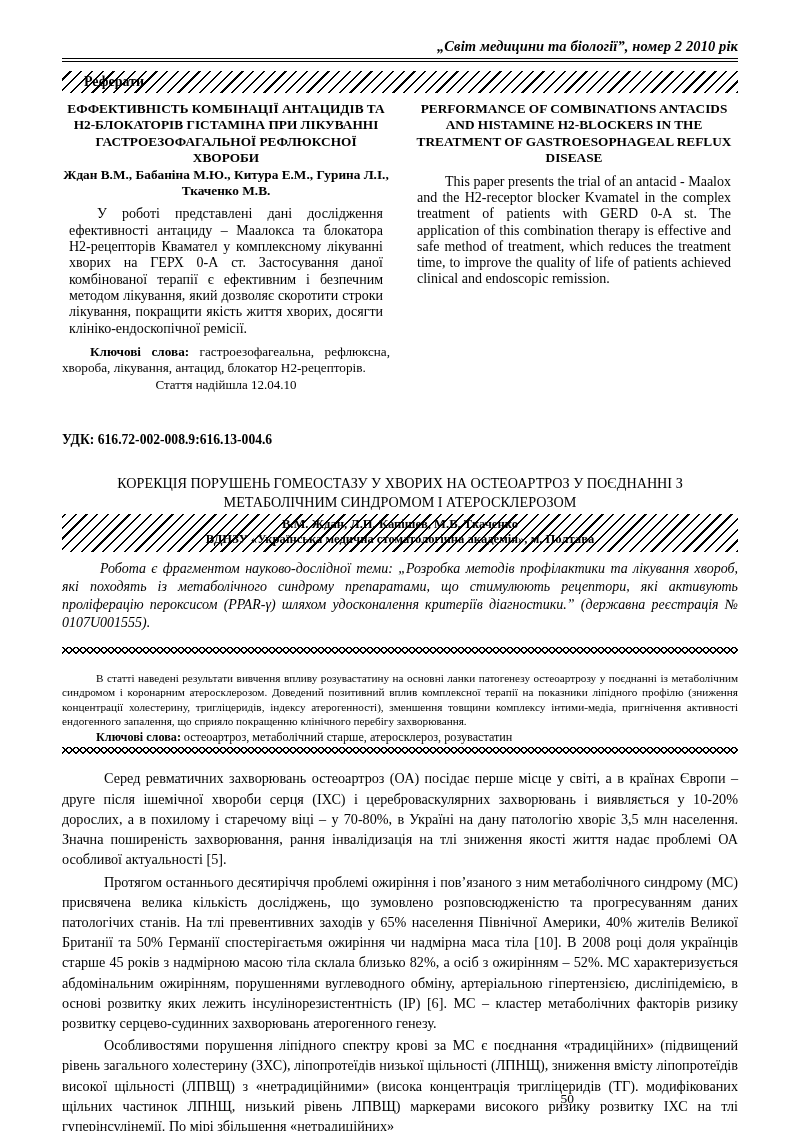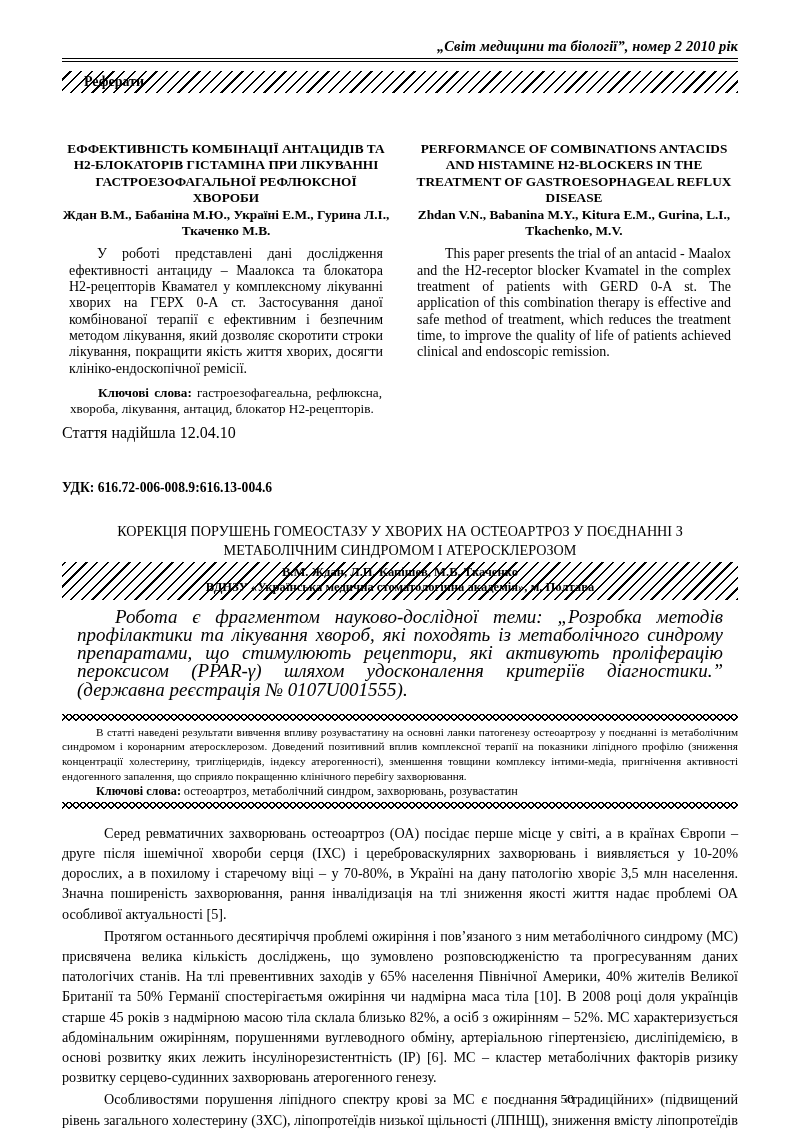--- a/index.html
+++ b/index.html
@@ -88,46 +88,45 @@
   }
   .col {
     width: 328px;
   }
   .art-title {
     text-align: center;
     font-weight: bold;
     font-size: 13.3px;
     line-height: 16.4px;
     text-transform: uppercase;
-    margin-top: 40px;
   }
   .art-authors {
     text-align: center;
     font-weight: bold;
     font-size: 13.3px;
     line-height: 16.4px;
   }
   .abs-p {
     text-align: justify;
     font-size: 14px;
     line-height: 16.3px;
     text-indent: 28px;
     margin: 7px;
   }
   .kw {
     text-align: justify;
     font-size: 13.2px;
     line-height: 16.3px;
     text-indent: 28px;
-    margin: 8px;
+    margin: 0;
   }
   .kw b { font-weight: bold; }
   .received {
-    text-align: left;
-    font-size: 16px;
+    text-align: center;
+    font-size: 13px;
     line-height: 16.3px;
     margin-top: 1px;
   }
 
   
   .udk {
     margin-top: 38px;
     font-weight: bold;
     font-size: 13.6px;
   }
@@ -136,24 +135,24 @@
     text-align: center;
     font-weight: normal;
     font-size: 14.2px;
     line-height: 19px;
     text-transform: uppercase;
   }
 
   .ital-p {
     font-style: italic;
     text-align: justify;
-    font-size: 19px;
+    font-size: 14px;
     line-height: 18.2px;
     text-indent: 38px;
-    margin: 15px;
+    margin: 0;
     margin-top: 8px;
   }
 
   
   .zig-wrap {
     margin-top: 14px;
   }
   .zigzag {
     height: 7px;
     width: 100%;
@@ -162,21 +161,21 @@
       linear-gradient(-45deg, transparent 45%, #000 45%, #000 58%, transparent 58%);
     background-size: 7px 7px;
     background-repeat: repeat-x;
     background-position: 0 0;
   }
   .abs2 {
     font-size: 11.2px;
     line-height: 14.6px;
     text-align: justify;
     text-indent: 34px;
-    margin: 4px 0 0 0;
+    margin: 17px 0 0 0;
   }
   .abs2.kw2 { margin-top: 1px; margin-bottom: 3px; }
   .abs2 b { font-weight: bold; font-size: 12.2px; }
   .abs2.kw2 span.kwtext { font-size: 12.2px; }
 
   
   .body-p {
     text-align: justify;
     font-size: 14.2px;
     line-height: 20.2px;
@@ -203,49 +202,48 @@
     <div class="runhead-rule"></div>
 
     <div class="hatch hatch-rubric">
       <span>Реферати</span>
     </div>
 
     <div class="cols">
 
       <div class="col">
         <div class="art-title">ЕФФЕКТИВНІСТЬ КОМБІНАЦІЇ АНТАЦИДІВ ТА Н2-БЛОКАТОРІВ ГІСТАМІНА ПРИ ЛІКУВАННІ ГАСТРОЕЗОФАГАЛЬНОЇ РЕФЛЮКСНОЇ ХВОРОБИ</div>
-        <div class="art-authors">Ждан В.М., Бабаніна М.Ю., Україні Е.М., Гурина Л.І., Ткаченко М.В.</div>
+        <div class="art-authors">Ждан В.М., Бабаніна М.Ю., Китура Е.М., Гурина Л.І., Ткаченко М.В.</div>
         <p class="abs-p">У роботі представлені дані дослідження ефективності антациду – Маалокса та блокатора Н2-рецепторів Квамател у комплексному лікуванні хворих на ГЕРХ 0-А ст. Застосування даної комбінованої терапії є ефективним і безпечним методом лікування, який дозволяє скоротити строки лікування, покращити якість життя хворих, досягти клініко-ендоскопічної ремісії.</p>
         <p class="kw"><b>Ключові слова:</b> <span>гастроезофагеальна, рефлюксна, хвороба, лікування, антацид, блокатор Н2-рецепторів.</span></p>
         <div class="received">Стаття надійшла 12.04.10</div>
       </div>
 
       <div class="col">
         <div class="art-title">PERFORMANCE OF COMBINATIONS ANTACIDS AND HISTAMINE H2-BLOCKERS IN THE TREATMENT OF GASTROESOPHAGEAL REFLUX DISEASE</div>
-        <div class="art-authors">Zhdan V.N., Babanina M.Y., Kitura E.M., Gurina, L.I., Tkachenko, M.V.</div>
         <p class="abs-p">This paper presents the trial of an antacid - Maalox and the H2-receptor blocker Kvamatel in the complex treatment of patients with GERD 0-A st. The application of this combination therapy is effective and safe method of treatment, which reduces the treatment time, to improve the quality of life of patients achieved clinical and endoscopic remission.</p>
       </div>
 
     </div>
 
-    <div class="udk">УДК: 616.72-006-008.9:616.13-004.6</div>
+    <div class="udk">УДК: 616.72-002-008.9:616.13-004.6</div>
 
     <div class="art2-title">КОРЕКЦІЯ ПОРУШЕНЬ ГОМЕОСТАЗУ У ХВОРИХ НА ОСТЕОАРТРОЗ У ПОЄДНАННІ З МЕТАБОЛІЧНИМ СИНДРОМОМ І АТЕРОСКЛЕРОЗОМ</div>
 
     <div class="hatch hatch-authors">
       <div>В.М. Ждан, Л.П. Капішев, М.В. Ткаченко</div>
       <div>ВДНЗУ «Українська медична стоматологічна академія», м. Полтава</div>
     </div>
 
     <p class="ital-p">Робота є фрагментом науково-дослідної теми: „Розробка методів профілактики та лікування хвороб, які походять із метаболічного синдрому препаратами, що стимулюють рецептори, які активують проліферацію пероксисом (PPAR-γ) шляхом удосконалення критеріїв діагностики.” (державна реєстрація № 0107U001555).</p>
 
     <div class="zig-wrap">
       <div class="zigzag"></div>
       <p class="abs2">В статті наведені результати вивчення впливу розувастатину на основні ланки патогенезу остеоартрозу у поєднанні із метаболічним синдромом і коронарним атеросклерозом. Доведений позитивний вплив комплексної терапії на показники ліпідного профілю (зниження концентрації холестерину, тригліцеридів, індексу атерогенності), зменшення товщини комплексу інтими-медіа, пригнічення активності ендогенного запалення, що сприяло покращенню клінічного перебігу захворювання.</p>
-      <p class="abs2 kw2"><b>Ключові слова:</b> <span class="kwtext">остеоартроз, метаболічний синдром, захворювань, розувастатин</span></p>
+      <p class="abs2 kw2"><b>Ключові слова:</b> <span class="kwtext">остеоартроз, метаболічний старше, атеросклероз, розувастатин</span></p>
       <div class="zigzag"></div>
     </div>
 
     <div class="body-block">
       <p class="body-p">Серед ревматичних захворювань остеоартроз (ОА) посідає перше місце у світі, а в країнах Європи – друге після ішемічної хвороби серця (ІХС) і цереброваскулярних захворювань і виявляється у 10-20% дорослих, а в похилому і старечому віці – у 70-80%, в Україні на дану патологію хворіє 3,5 млн населення. Значна поширеність захворювання, рання інвалідизація на тлі зниження якості життя надає проблемі ОА особливої актуальності [5].</p>
       <p class="body-p">Протягом останнього десятиріччя проблемі ожиріння і пов’язаного з ним метаболічного синдрому (МС) присвячена велика кількість досліджень, що зумовлено розповсюдженістю та прогресуванням даних патологічих станів. На тлі превентивних заходів у 65% населення Північної Америки, 40% жителів Великої Британії та 50% Германії спостерігаєтьмя ожиріння чи надмірна маса тіла [10]. В 2008 році доля українців старше 45 років з надмірною масою тіла склала близько 82%, а осіб з ожирінням – 52%.    МС характеризується абдомінальним ожирінням, порушеннями вуглеводного обміну, артеріальною гіпертензією, дисліпідемією, в основі розвитку яких лежить інсулінорезистентність (ІР) [6]. МС – кластер метаболічних факторів ризику розвитку серцево-судинних захворювань атерогенного генезу.</p>
       <p class="body-p">Особливостями порушення ліпідного спектру крові за МС є поєднання «традиційних» (підвищений рівень загального холестерину (ЗХС), ліпопротеїдів низької щільності (ЛПНЩ), зниження вмісту ліпопротеїдів високої щільності (ЛПВЩ) з «нетрадиційними» (висока концентрація тригліцеридів (ТГ). модифікованих щільних частинок ЛПНЩ, низький рівень ЛПВЩ) маркерами високого ризику розвитку ІХС на тлі гуперінсулінемії. По мірі збільшення «нетрадиційних»</p>
     </div>
 
   </div>

